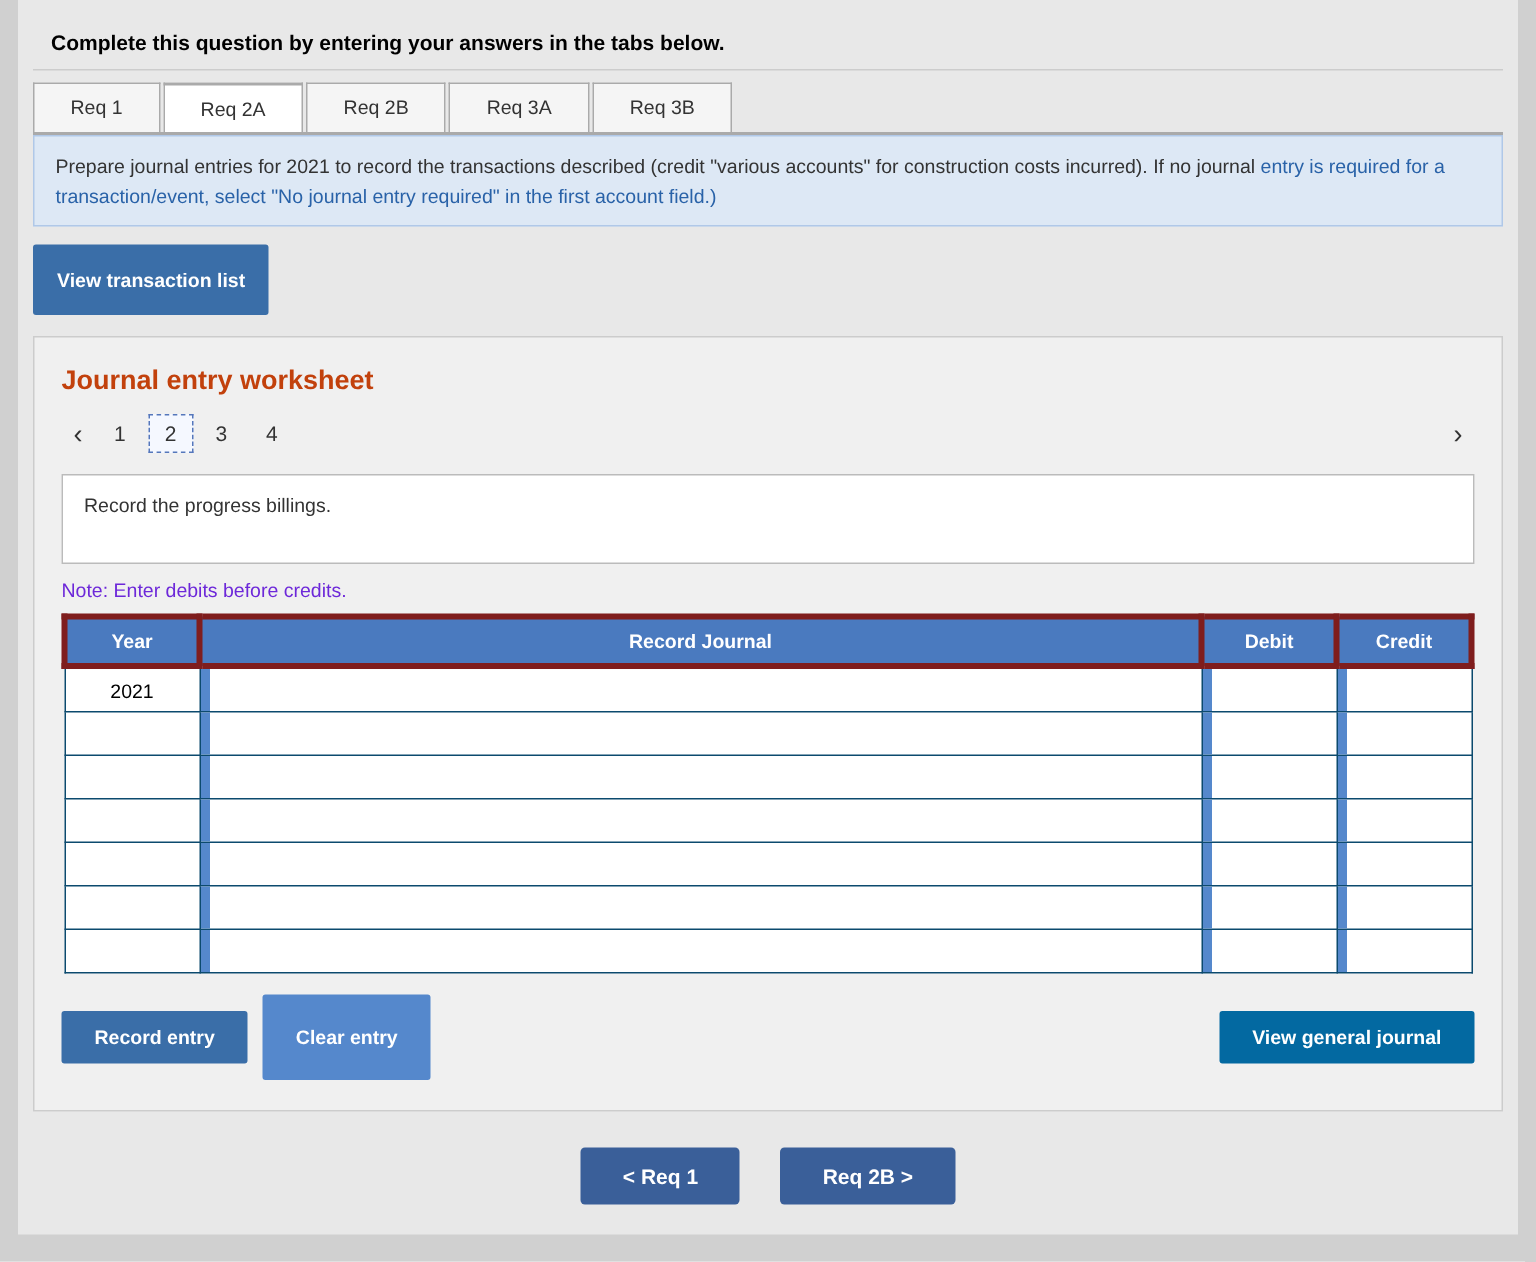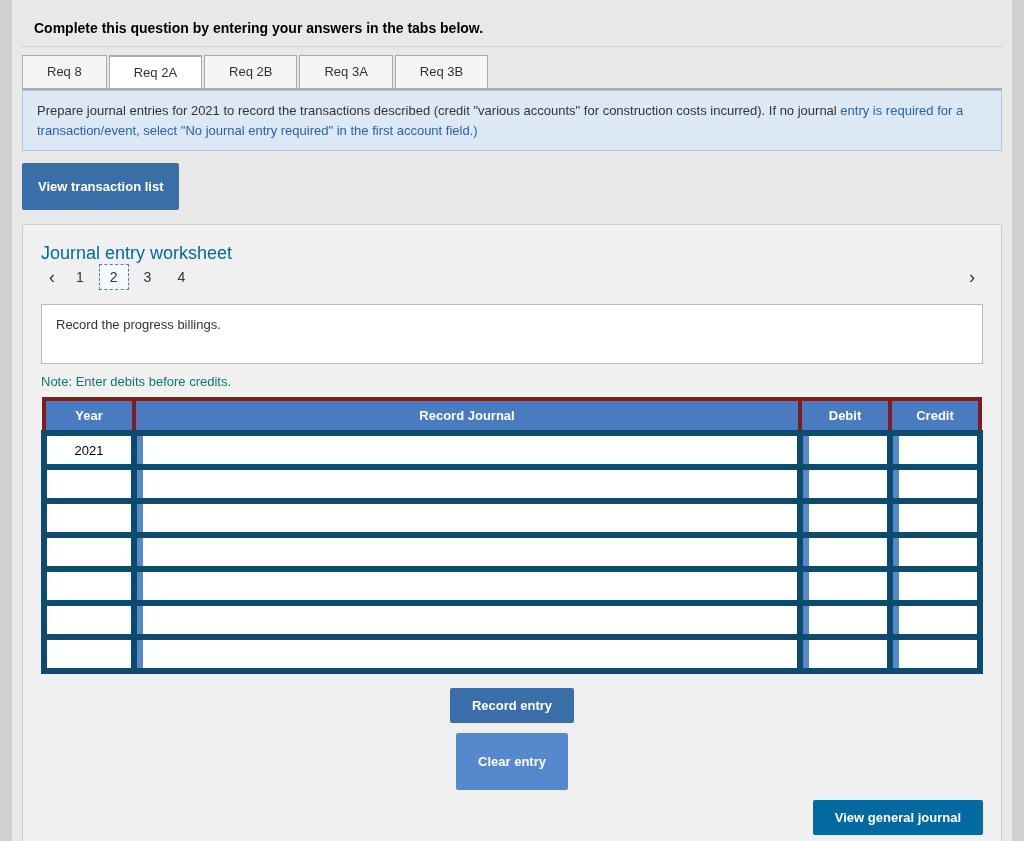--- a/index.html
+++ b/index.html
@@ -81,22 +81,23 @@
 
     .worksheet-container {
       background: #f0f0f0;
       border: 1px solid #ccc;
       padding: 18px 18px 20px 18px;
       margin-top: 4px;
     }
 
     .worksheet-title {
       font-size: 18px;
-      font-weight: normal;
-      color: #0369a1;
+      font-weight: bold;
+      color: #c2410c;
+      margin-bottom: 12px;
     }
 
     .page-nav {
       display: flex;
       align-items: center;
       margin-bottom: 14px;
       gap: 0;
     }
 
     .page-nav .nav-arrow {
@@ -126,21 +127,21 @@
       border: 1px solid #bbb;
       background: #fff;
       padding: 12px 14px;
       margin-bottom: 10px;
       min-height: 60px;
       font-size: 13px;
       color: #333;
     }
 
     .note-text {
-      color: #0f766e;
+      color: #6d28d9;
       font-size: 13px;
       margin-bottom: 8px;
     }
 
     .journal-table {
       width: 100%;
       border-collapse: collapse;
       margin-bottom: 14px;
     }
 
@@ -164,21 +165,21 @@
     .journal-table thead tr th.debit-col,
     .journal-table thead tr th.credit-col {
       width: 90px;
     }
 
     .journal-table tbody tr {
       background: #fff;
     }
 
     .journal-table tbody tr td {
-      border: 6px solid #0c4a6e;
+      border: 1px solid #0c4a6e;
       padding: 0;
       height: 28px;
     }
 
     .journal-table tbody tr td input {
       width: 100%;
       height: 100%;
       border: none;
       outline: none;
       padding: 2px 6px;
@@ -217,21 +218,21 @@
       width: 100%;
       border: none;
       outline: none;
       padding: 2px 6px;
       font-size: 13px;
       background: transparent;
     }
 
     .btn-row {
       display: flex;
-      flex-direction: column;
+      flex-direction: row;
       align-items: center;
       gap: 10px;
       margin-top: 6px;
     }
 
     .btn-record {
       background: #3a6ea8;
       color: #fff;
       border: none;
       padding: 10px 22px;
@@ -291,21 +292,21 @@
 
 <div class="page-wrapper">
   
   <div class="instruction-banner">
     <span>Complete this question by entering your answers in the tabs below.</span>
   </div>
 
   
   <div class="tabs-row">
     <div class="tab">
-      <span>Req 8</span>
+      <span>Req 1</span>
     </div>
     <div class="tab active">
       <span>Req 2A</span>
     </div>
     <div class="tab">
       <span>Req 2B</span>
     </div>
     <div class="tab">
       <span>Req 3A</span>
     </div>

